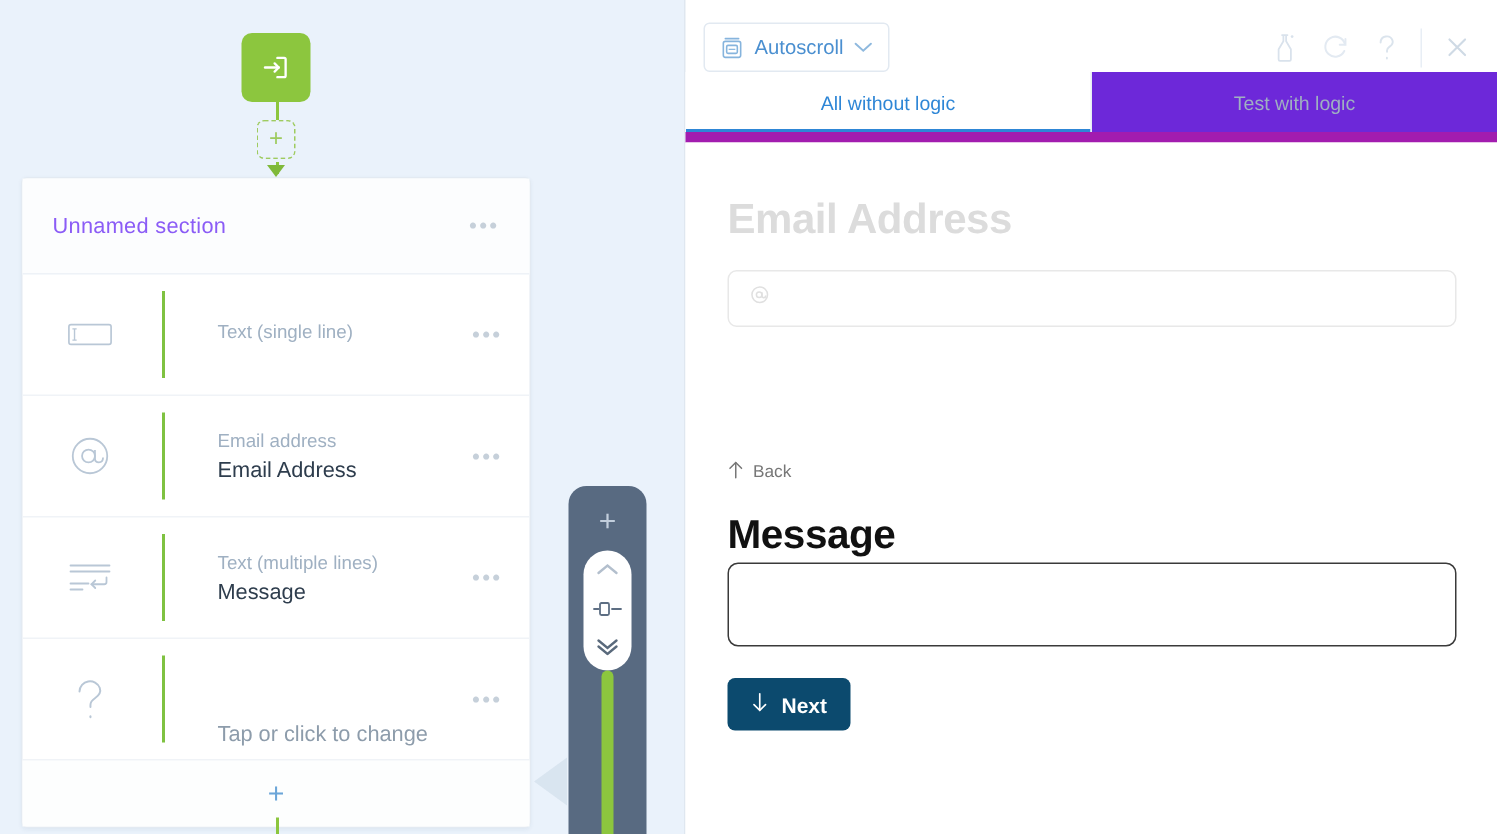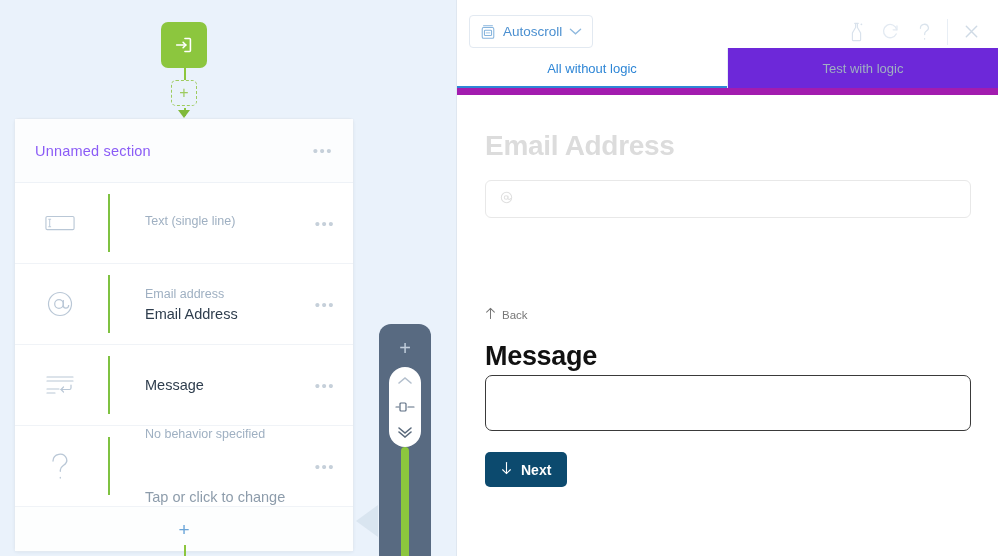--- a/index.html
+++ b/index.html
@@ -274,35 +274,35 @@
       <div class="field-row">
         <div class="field-icon">
           <svg width="30" height="24" viewBox="0 0 30 24" fill="none" stroke="#b9c7d6" stroke-width="1.2" stroke-linecap="round">
             <path d="M2 4h26M2 8h26M2 16h12M2 20h8"></path>
             <path d="M26 12v3a1.5 1.5 0 0 1-1.5 1.5H16"></path>
             <path d="M18.5 14L16 16.5l2.5 2.5"></path>
           </svg>
         </div>
         <div class="field-bar"></div>
         <div class="field-text">
+          <div class="field-type">Text (multiple lines)</div>
           <div class="field-label">Message</div>
         </div>
         <div class="field-dots dots">•••</div>
       </div>
 
       <div class="field-row">
         <div class="field-icon">
           <svg width="26" height="32" viewBox="0 0 26 32" fill="none" stroke="#b9c7d6" stroke-width="1.3" stroke-linecap="round">
             <path d="M6 11a7 7 0 0 1 13.5-2.4c1.2 3.3-1 5.4-3.2 6.9-1.8 1.2-3 2.2-3 4.5v1.3"></path>
             <path d="M13.3 27.5v.6"></path>
           </svg>
         </div>
         <div class="field-bar"></div>
         <div class="field-text">
-          <div class="field-type">No behavior specified</div>
           <div class="field-label muted">Tap or click to change</div>
         </div>
         <div class="field-dots dots">•••</div>
       </div>
 
       <div class="section-footer">
         <span class="plus-blue">+</span>
       </div>
     </div>
 

